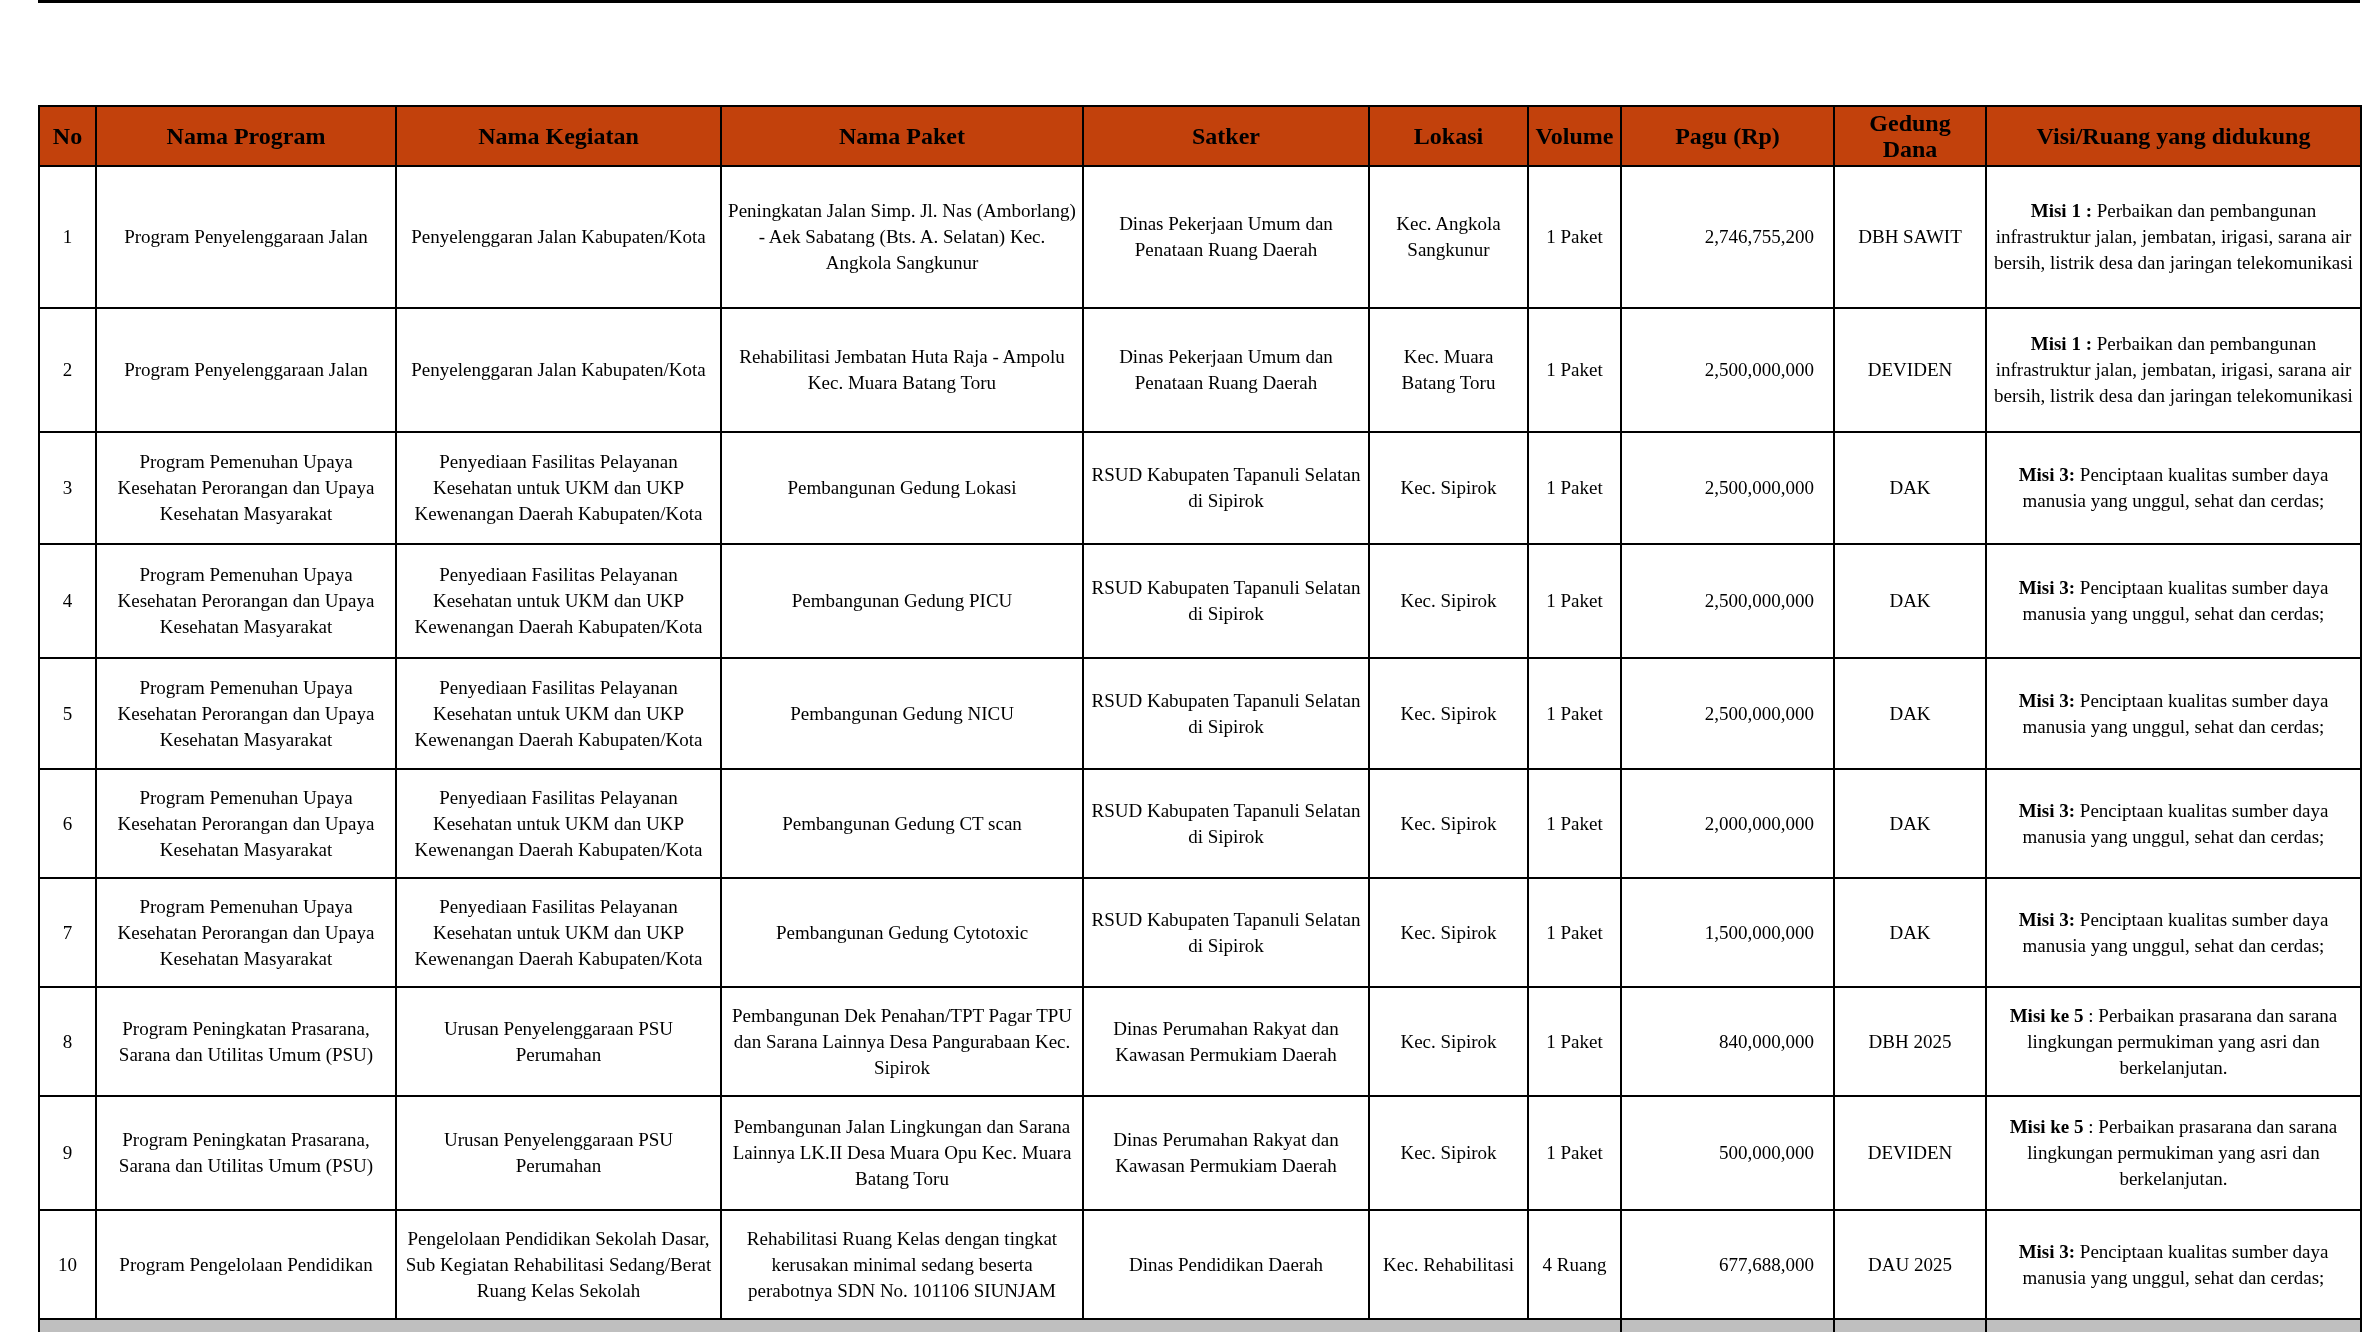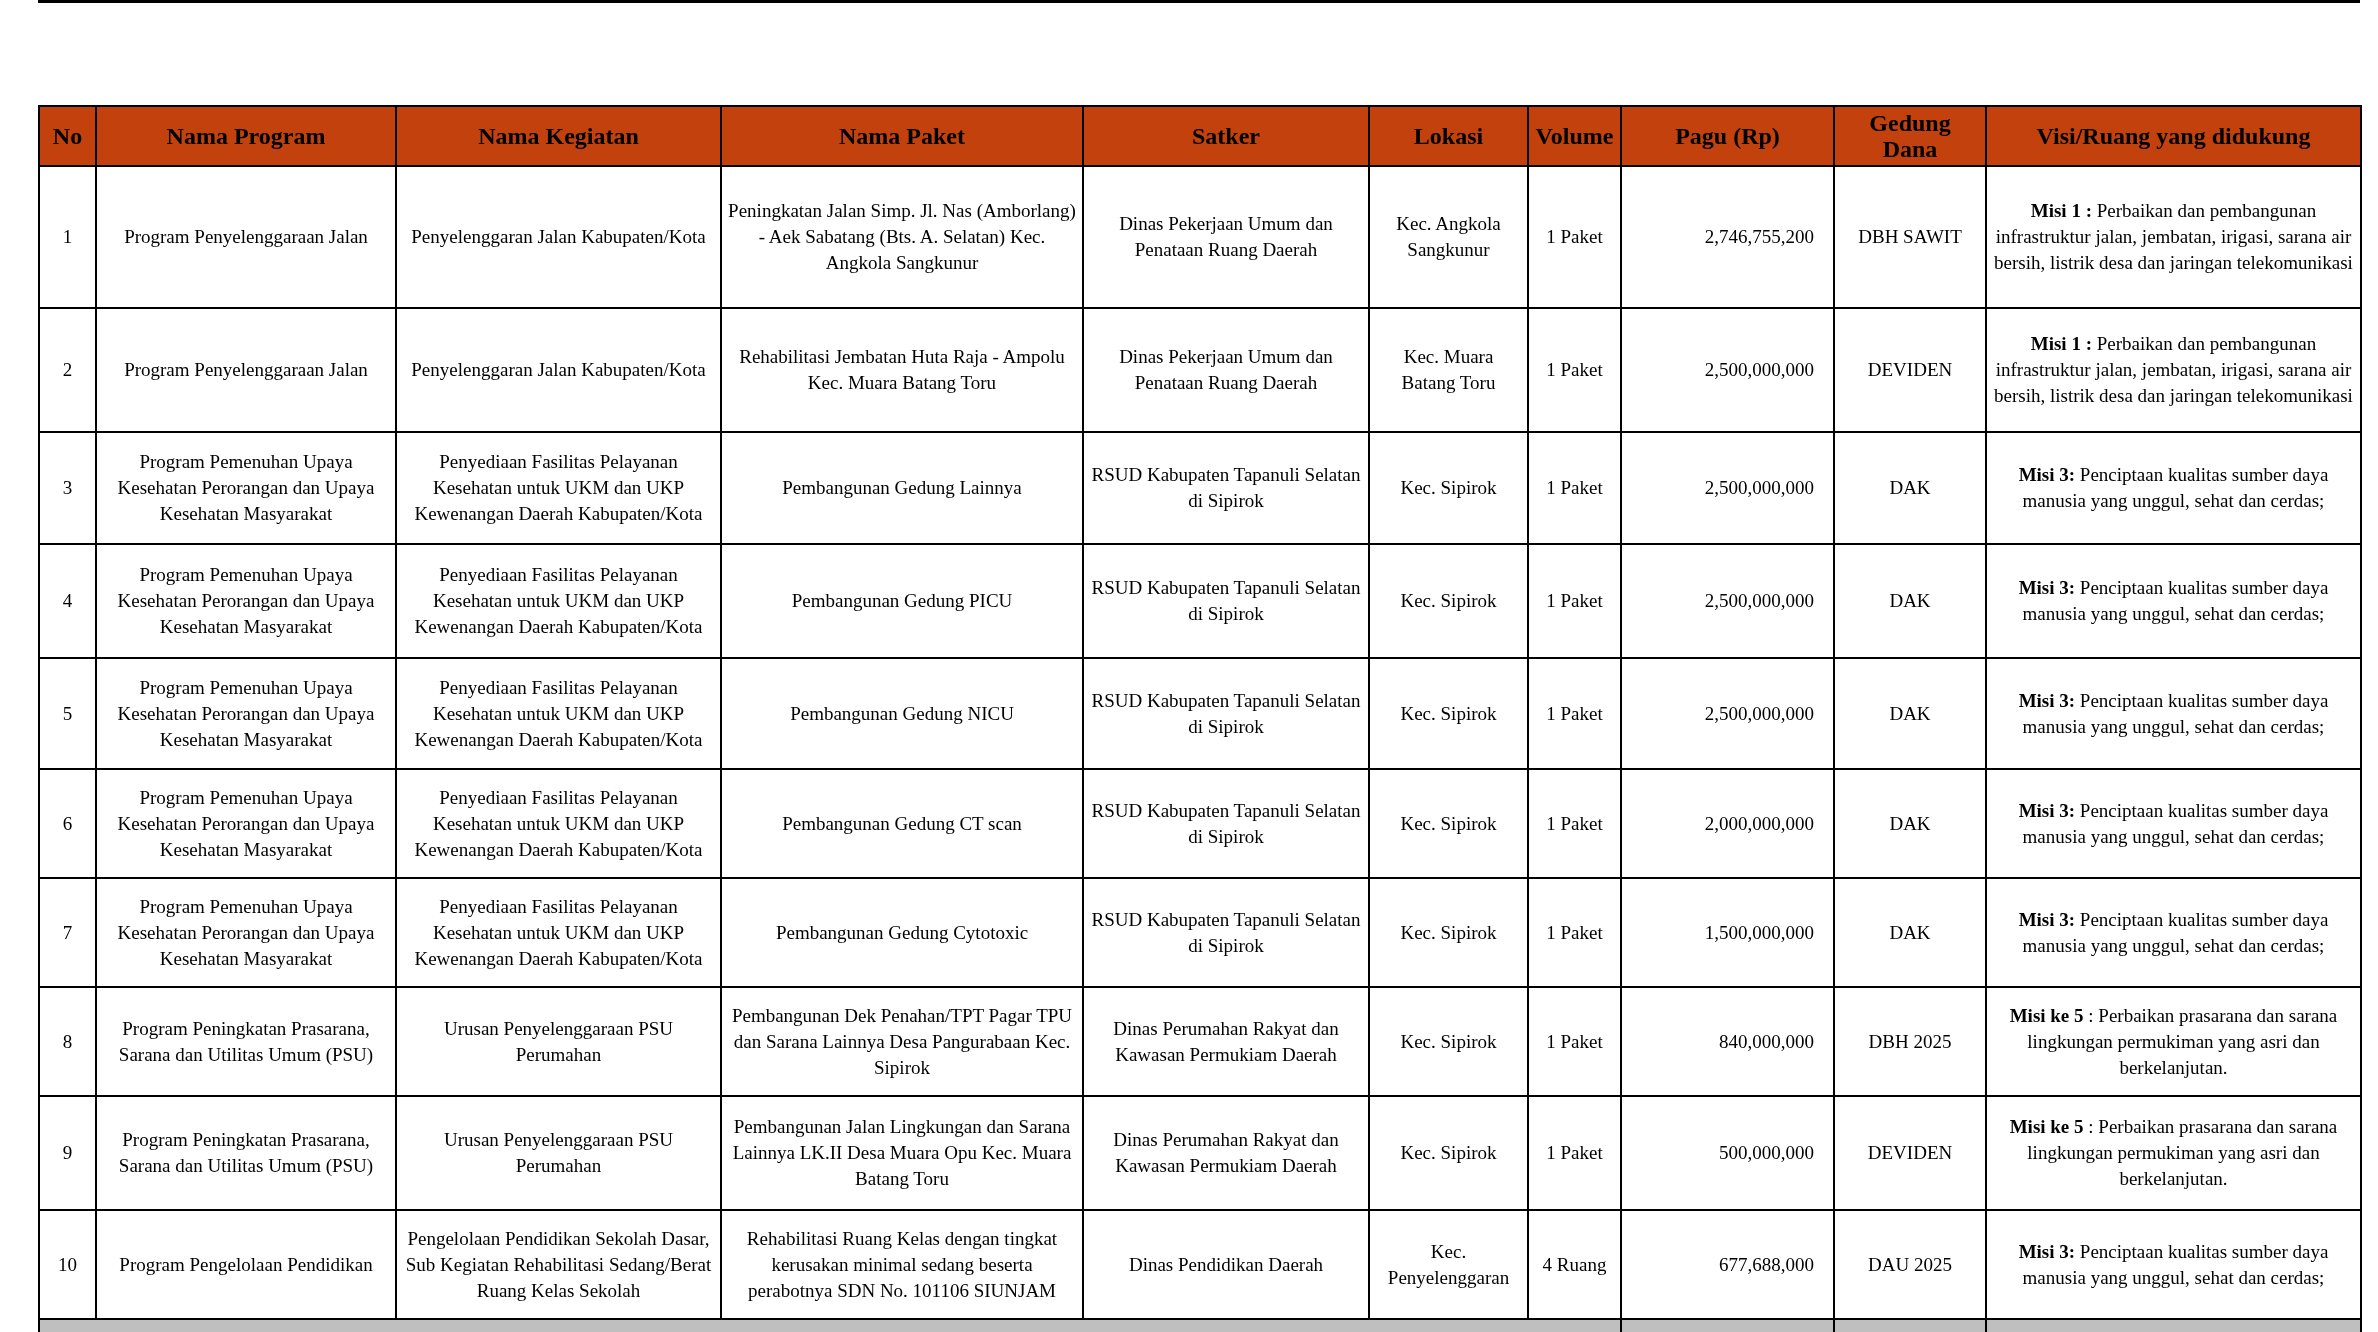--- a/index.html
+++ b/index.html
@@ -148,21 +148,21 @@
         <td>Kec. Muara Batang Toru</td>
         <td>1 Paket</td>
         <td class="al-right">2,500,000,000</td>
         <td>DEVIDEN</td>
         <td class="visi"><b>Misi 1 :</b> Perbaikan dan pembangunan infrastruktur jalan, jembatan, irigasi, sarana air bersih, listrik desa dan jaringan telekomunikasi</td>
       </tr>
       <tr>
         <td>3</td>
         <td class="al-left">Program Pemenuhan Upaya Kesehatan Perorangan dan Upaya Kesehatan Masyarakat</td>
         <td>Penyediaan Fasilitas Pelayanan Kesehatan untuk UKM dan UKP Kewenangan Daerah Kabupaten/Kota</td>
-        <td>Pembangunan Gedung Lainnya</td>
+        <td>Pembangunan Gedung Lokasi</td>
         <td>RSUD Kabupaten Tapanuli Selatan di Sipirok</td>
         <td>Kec. Sipirok</td>
         <td>1 Paket</td>
         <td class="al-right">2,500,000,000</td>
         <td>DAK</td>
         <td class="visi"><b>Misi 3:</b> Penciptaan kualitas sumber daya manusia yang unggul, sehat dan cerdas;</td>
       </tr>
       <tr>
         <td>4</td>
         <td class="al-left">Program Pemenuhan Upaya Kesehatan Perorangan dan Upaya Kesehatan Masyarakat</td>
@@ -234,21 +234,21 @@
         <td class="al-right">500,000,000</td>
         <td>DEVIDEN</td>
         <td class="visi"><b>Misi ke 5</b> : Perbaikan prasarana dan sarana lingkungan permukiman yang asri dan berkelanjutan.</td>
       </tr>
       <tr>
         <td>10</td>
         <td class="al-left">Program Pengelolaan Pendidikan</td>
         <td>Pengelolaan Pendidikan Sekolah Dasar, Sub Kegiatan Rehabilitasi Sedang/Berat Ruang Kelas Sekolah</td>
         <td>Rehabilitasi Ruang Kelas dengan tingkat kerusakan minimal sedang beserta perabotnya SDN No. 101106 SIUNJAM</td>
         <td>Dinas Pendidikan Daerah</td>
-        <td>Kec. Penyelenggaran</td>
+        <td>Kec. Rehabilitasi</td>
         <td>4 Ruang</td>
         <td class="al-right">677,688,000</td>
         <td>DAU 2025</td>
         <td class="visi"><b>Misi 3:</b> Penciptaan kualitas sumber daya manusia yang unggul, sehat dan cerdas;</td>
       </tr>
     </tbody>
   <tfoot>
     <tr>
       <td colspan="7">JUMLAH</td>
       <td class="al-right">18,074,443,200</td>

